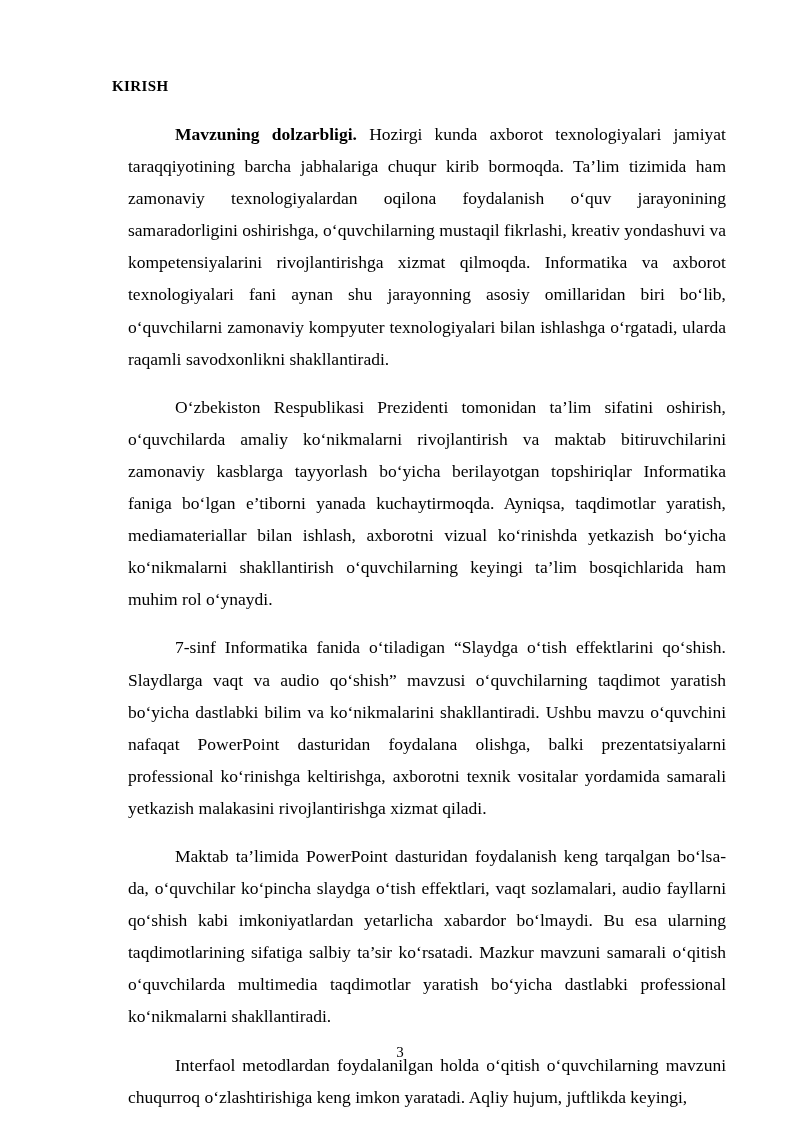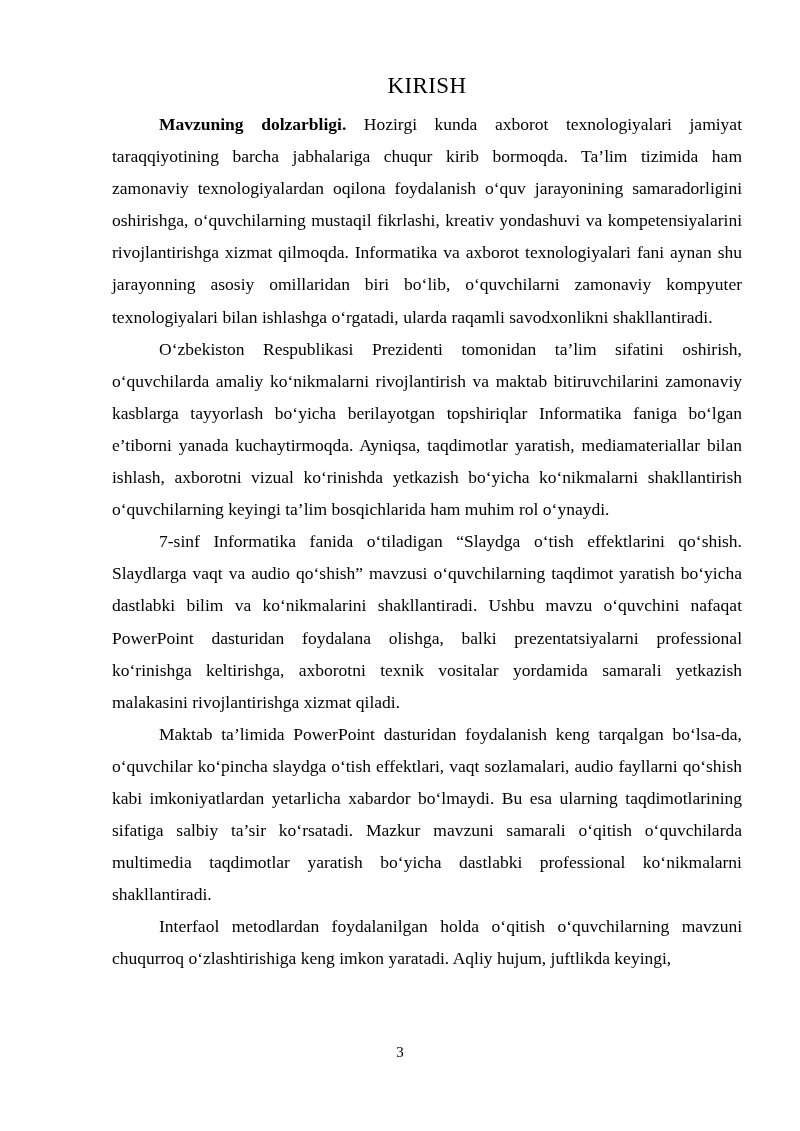--- a/index.html
+++ b/index.html
@@ -23,29 +23,28 @@
     height: 1131px;
     background: #ffffff;
   }
   .content {
     position: absolute;
     left: 112px;
     top: 70px;
     width: 630px;
   }
   .doc-title {
-    font-size: 23px;
-    font-weight: normal;
-    text-align: center;
+    font-size: 15px;
+    font-weight: bold;
     letter-spacing: 0.4px;
     margin: 0 0 6px 0;
     line-height: 32px;
   }
   p.para {
-    margin: 0;
+    margin: 16px;
     font-size: 17.5px;
     line-height: 32.1px;
     text-align: justify;
     text-justify: inter-word;
     text-indent: 47px;
     hyphens: none;
     word-spacing: 0.1px;
   }
   p.para:last-of-type {
     text-align: justify;

